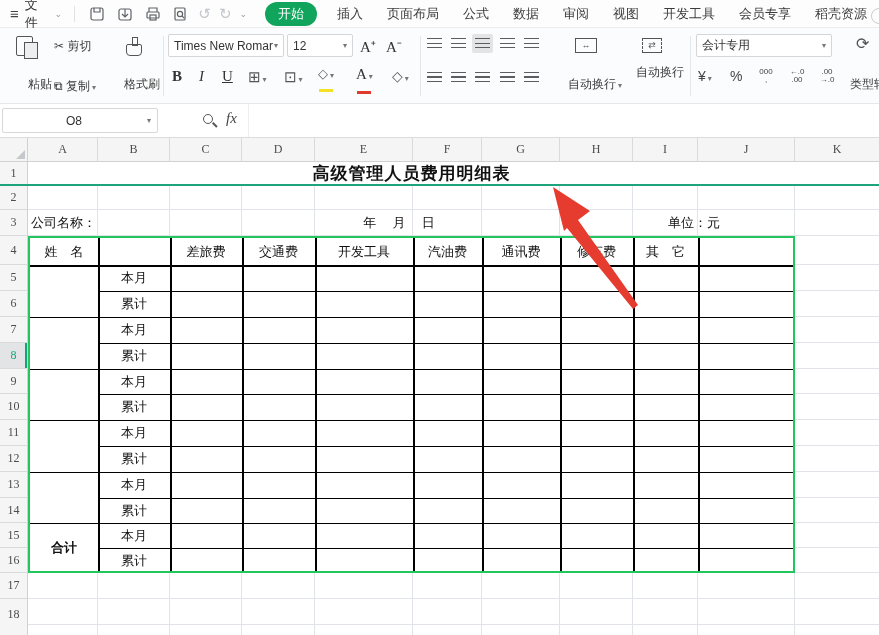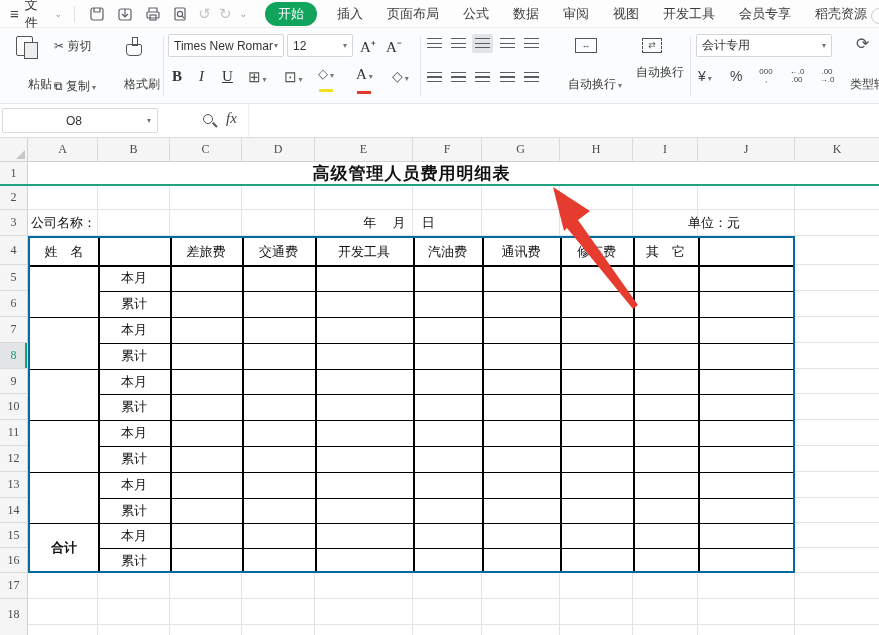--- a/index.html
+++ b/index.html
@@ -82,21 +82,21 @@
   .rowhead.sel::after { content:""; position:absolute; right:0; top:0; width:2px; height:100%; background:#17a37a; }
   .vgrid { position:absolute; top:24px; width:1px; height:473px; background:#e0e3e7; z-index:1; }
   .hgrid { position:absolute; left:28px; width:851px; height:1px; background:#e0e3e7; z-index:1; }
   .titlecell { position:absolute; left:28px; top:24px; width:767px; height:24px; background:#fff; z-index:2;
                text-align:center; font-family:"Liberation Serif", serif; font-weight:bold; font-size:17px;
                color:#111; line-height:24px; letter-spacing:1px; }
   .tealline { position:absolute; left:0; top:46px; width:879px; height:2px; background:#1fa37c; z-index:5; }
   .celltext { position:absolute; z-index:2; font-family:"Liberation Serif", serif; font-size:13px; color:#111;
               white-space:nowrap; }
   .xtable { position:absolute; left:28px; top:98px; width:767px; height:337px; background:#fff;
-            border:2px solid #0369a1; z-index:3; }
+            border:2px solid #22c55e; z-index:3; }
   .tv { position:absolute; top:0; width:2px; height:100%; background:#000; }
   .th-line { position:absolute; left:0; width:100%; height:2px; background:#000; }
   .tr-full { position:absolute; left:0; width:100%; height:1px; background:#000; }
   .tr-part { position:absolute; left:70px; right:0; height:1px; background:#000; }
   .tcell { position:absolute; font-family:"Liberation Serif", serif; font-size:13px; color:#111;
            text-align:center; white-space:nowrap; }
   .arrow-svg { position:absolute; left:0; top:0; width:879px; height:497px; z-index:6; pointer-events:none; }
 </style>
 </head>
 <body>
@@ -310,21 +310,21 @@
     <div class="hgrid" style="top:384px;"></div>
     <div class="hgrid" style="top:409px;"></div>
     <div class="hgrid" style="top:434px;"></div>
     <div class="hgrid" style="top:460px;"></div>
     <div class="hgrid" style="top:486px;"></div>
 
     <div class="titlecell">高级管理人员费用明细表</div>
 
     <div class="celltext" style="left:31px; top:72px; line-height:26px;">公司名称：</div>
     <div class="celltext" style="left:328px; top:72px; width:142px; line-height:26px; text-align:center;">年　 月　 日</div>
-    <div class="celltext" style="left:688px; top:72px; width:80px; line-height:26px;">单位：元</div>
+    <div class="celltext" style="left:668px; top:72px; width:80px; line-height:26px;">单位：元</div>
 
     <div class="xtable">
       <div class="tv" style="left:68px;"></div>
       <div class="tv" style="left:140px;"></div>
       <div class="tv" style="left:212px;"></div>
       <div class="tv" style="left:285px;"></div>
       <div class="tv" style="left:383px;"></div>
       <div class="tv" style="left:452px;"></div>
       <div class="tv" style="left:530px;"></div>
       <div class="tv" style="left:603px;"></div>

